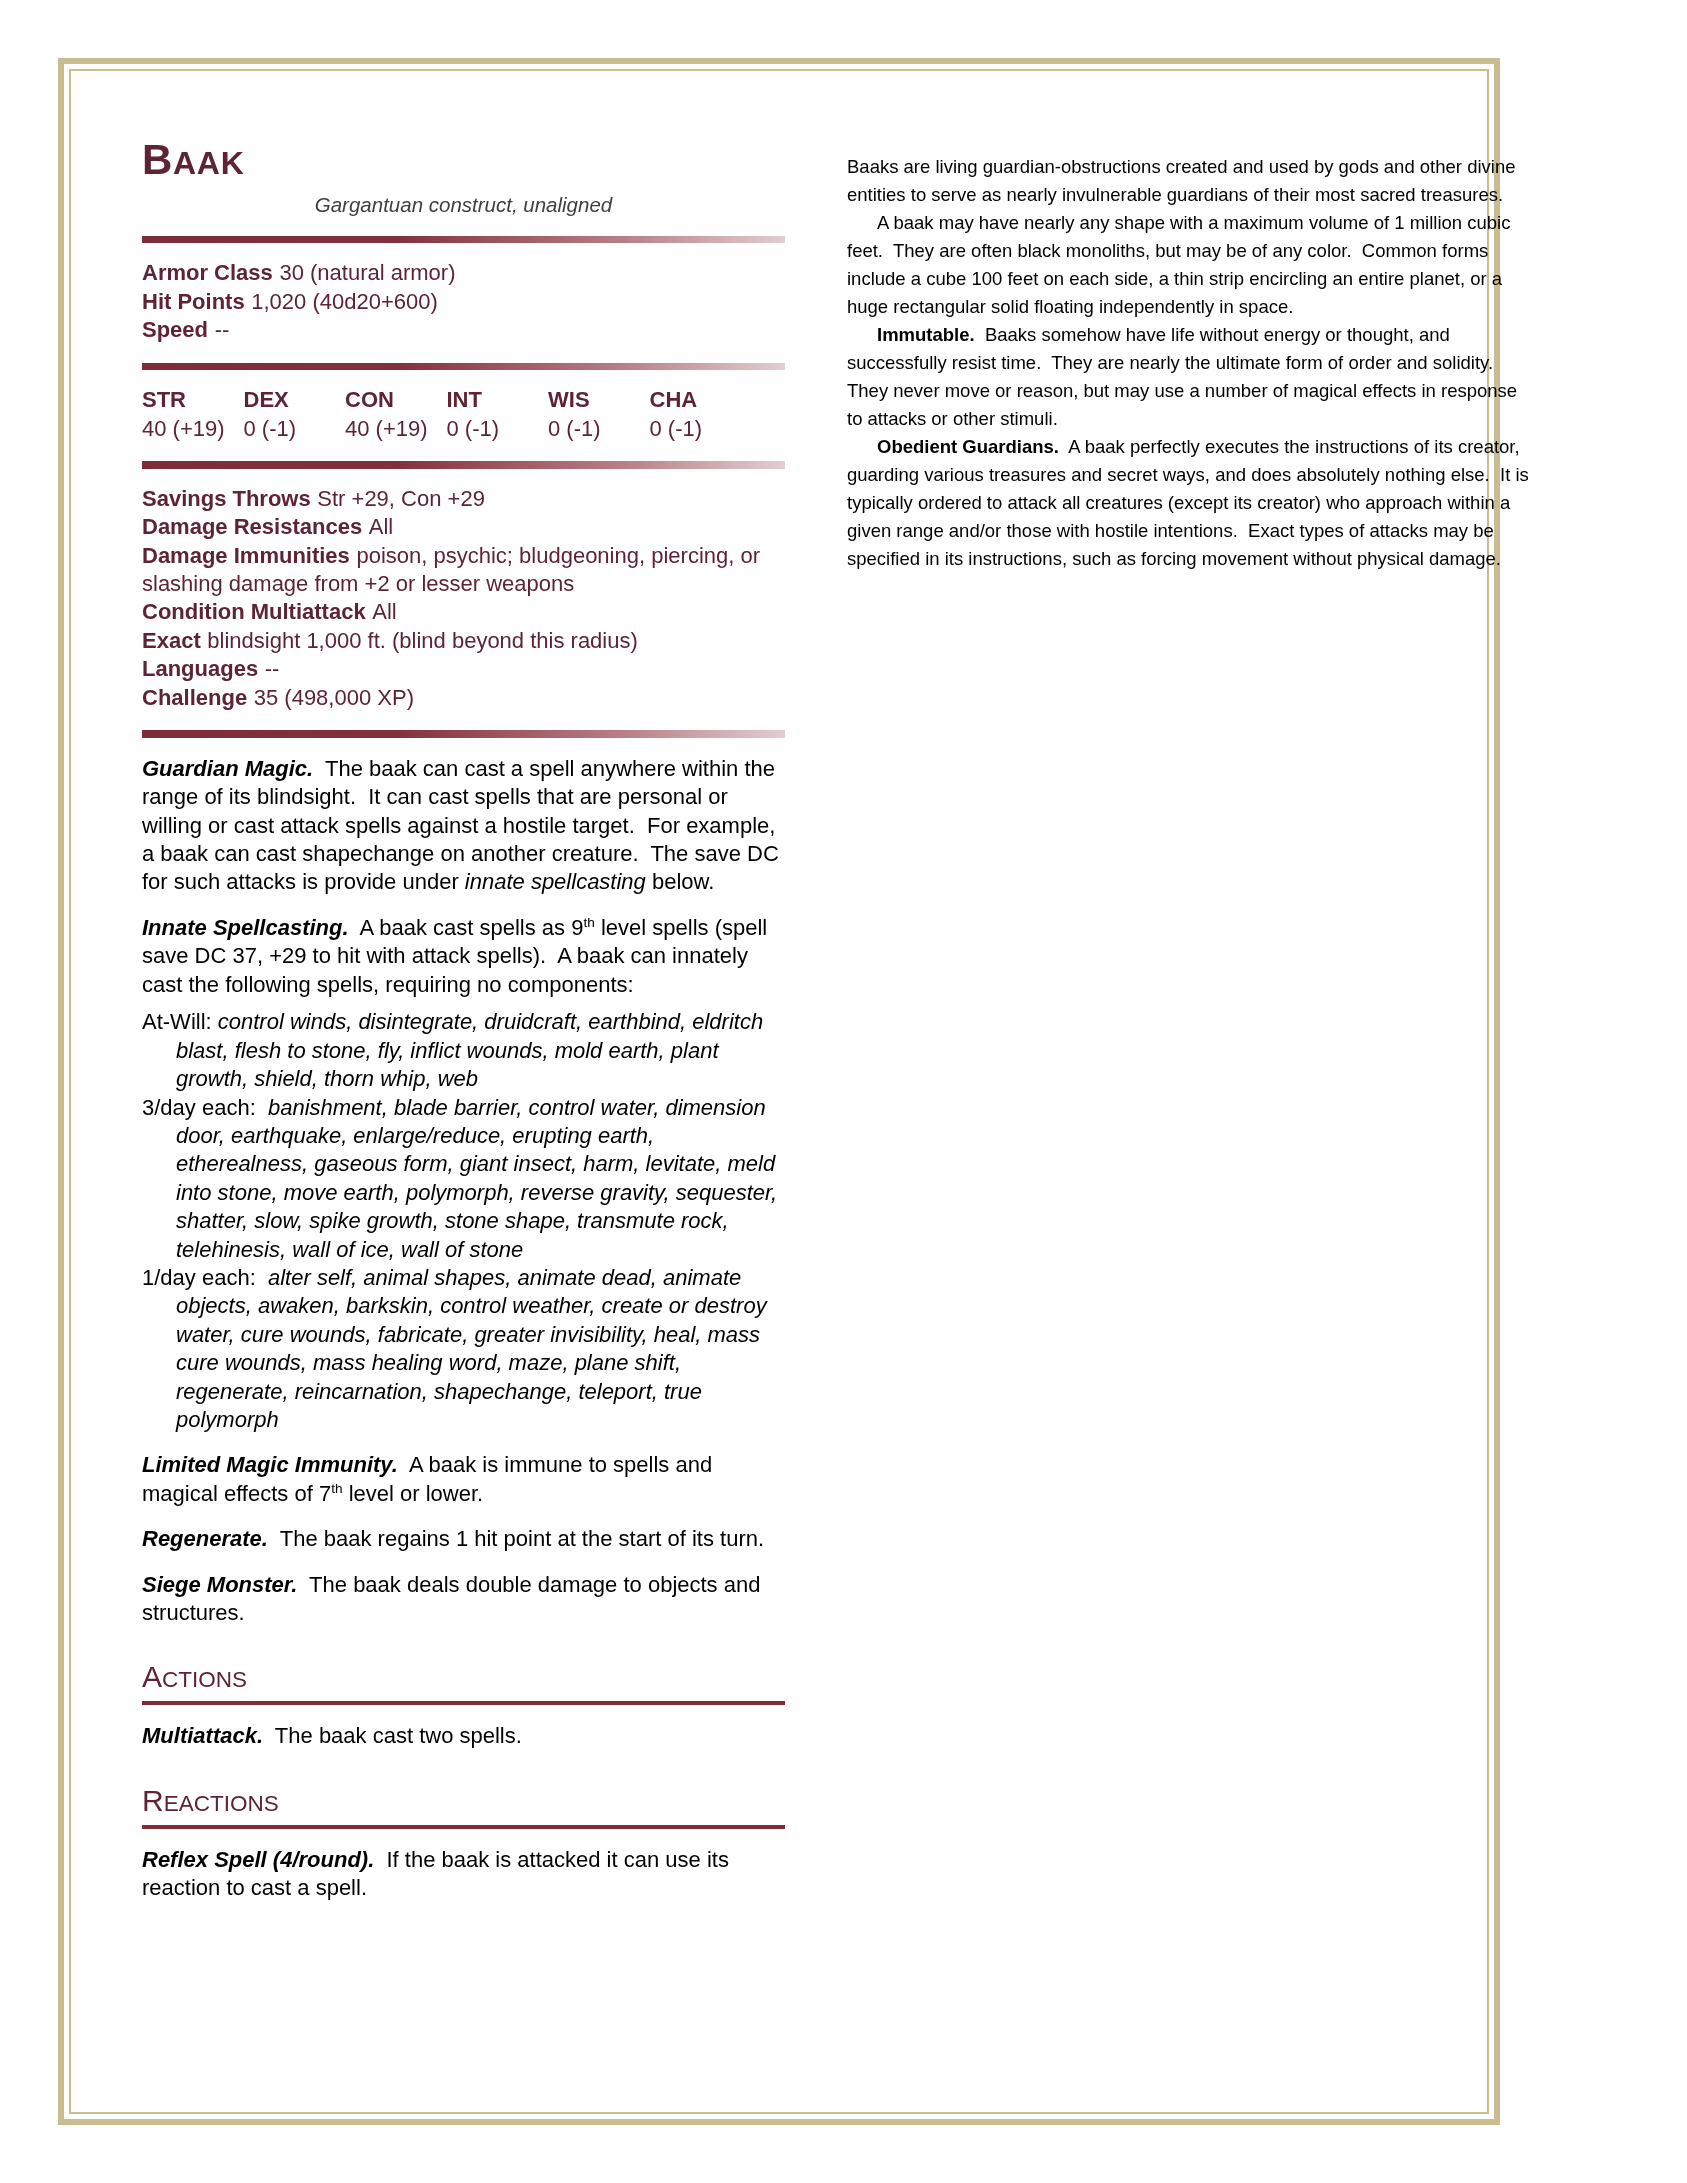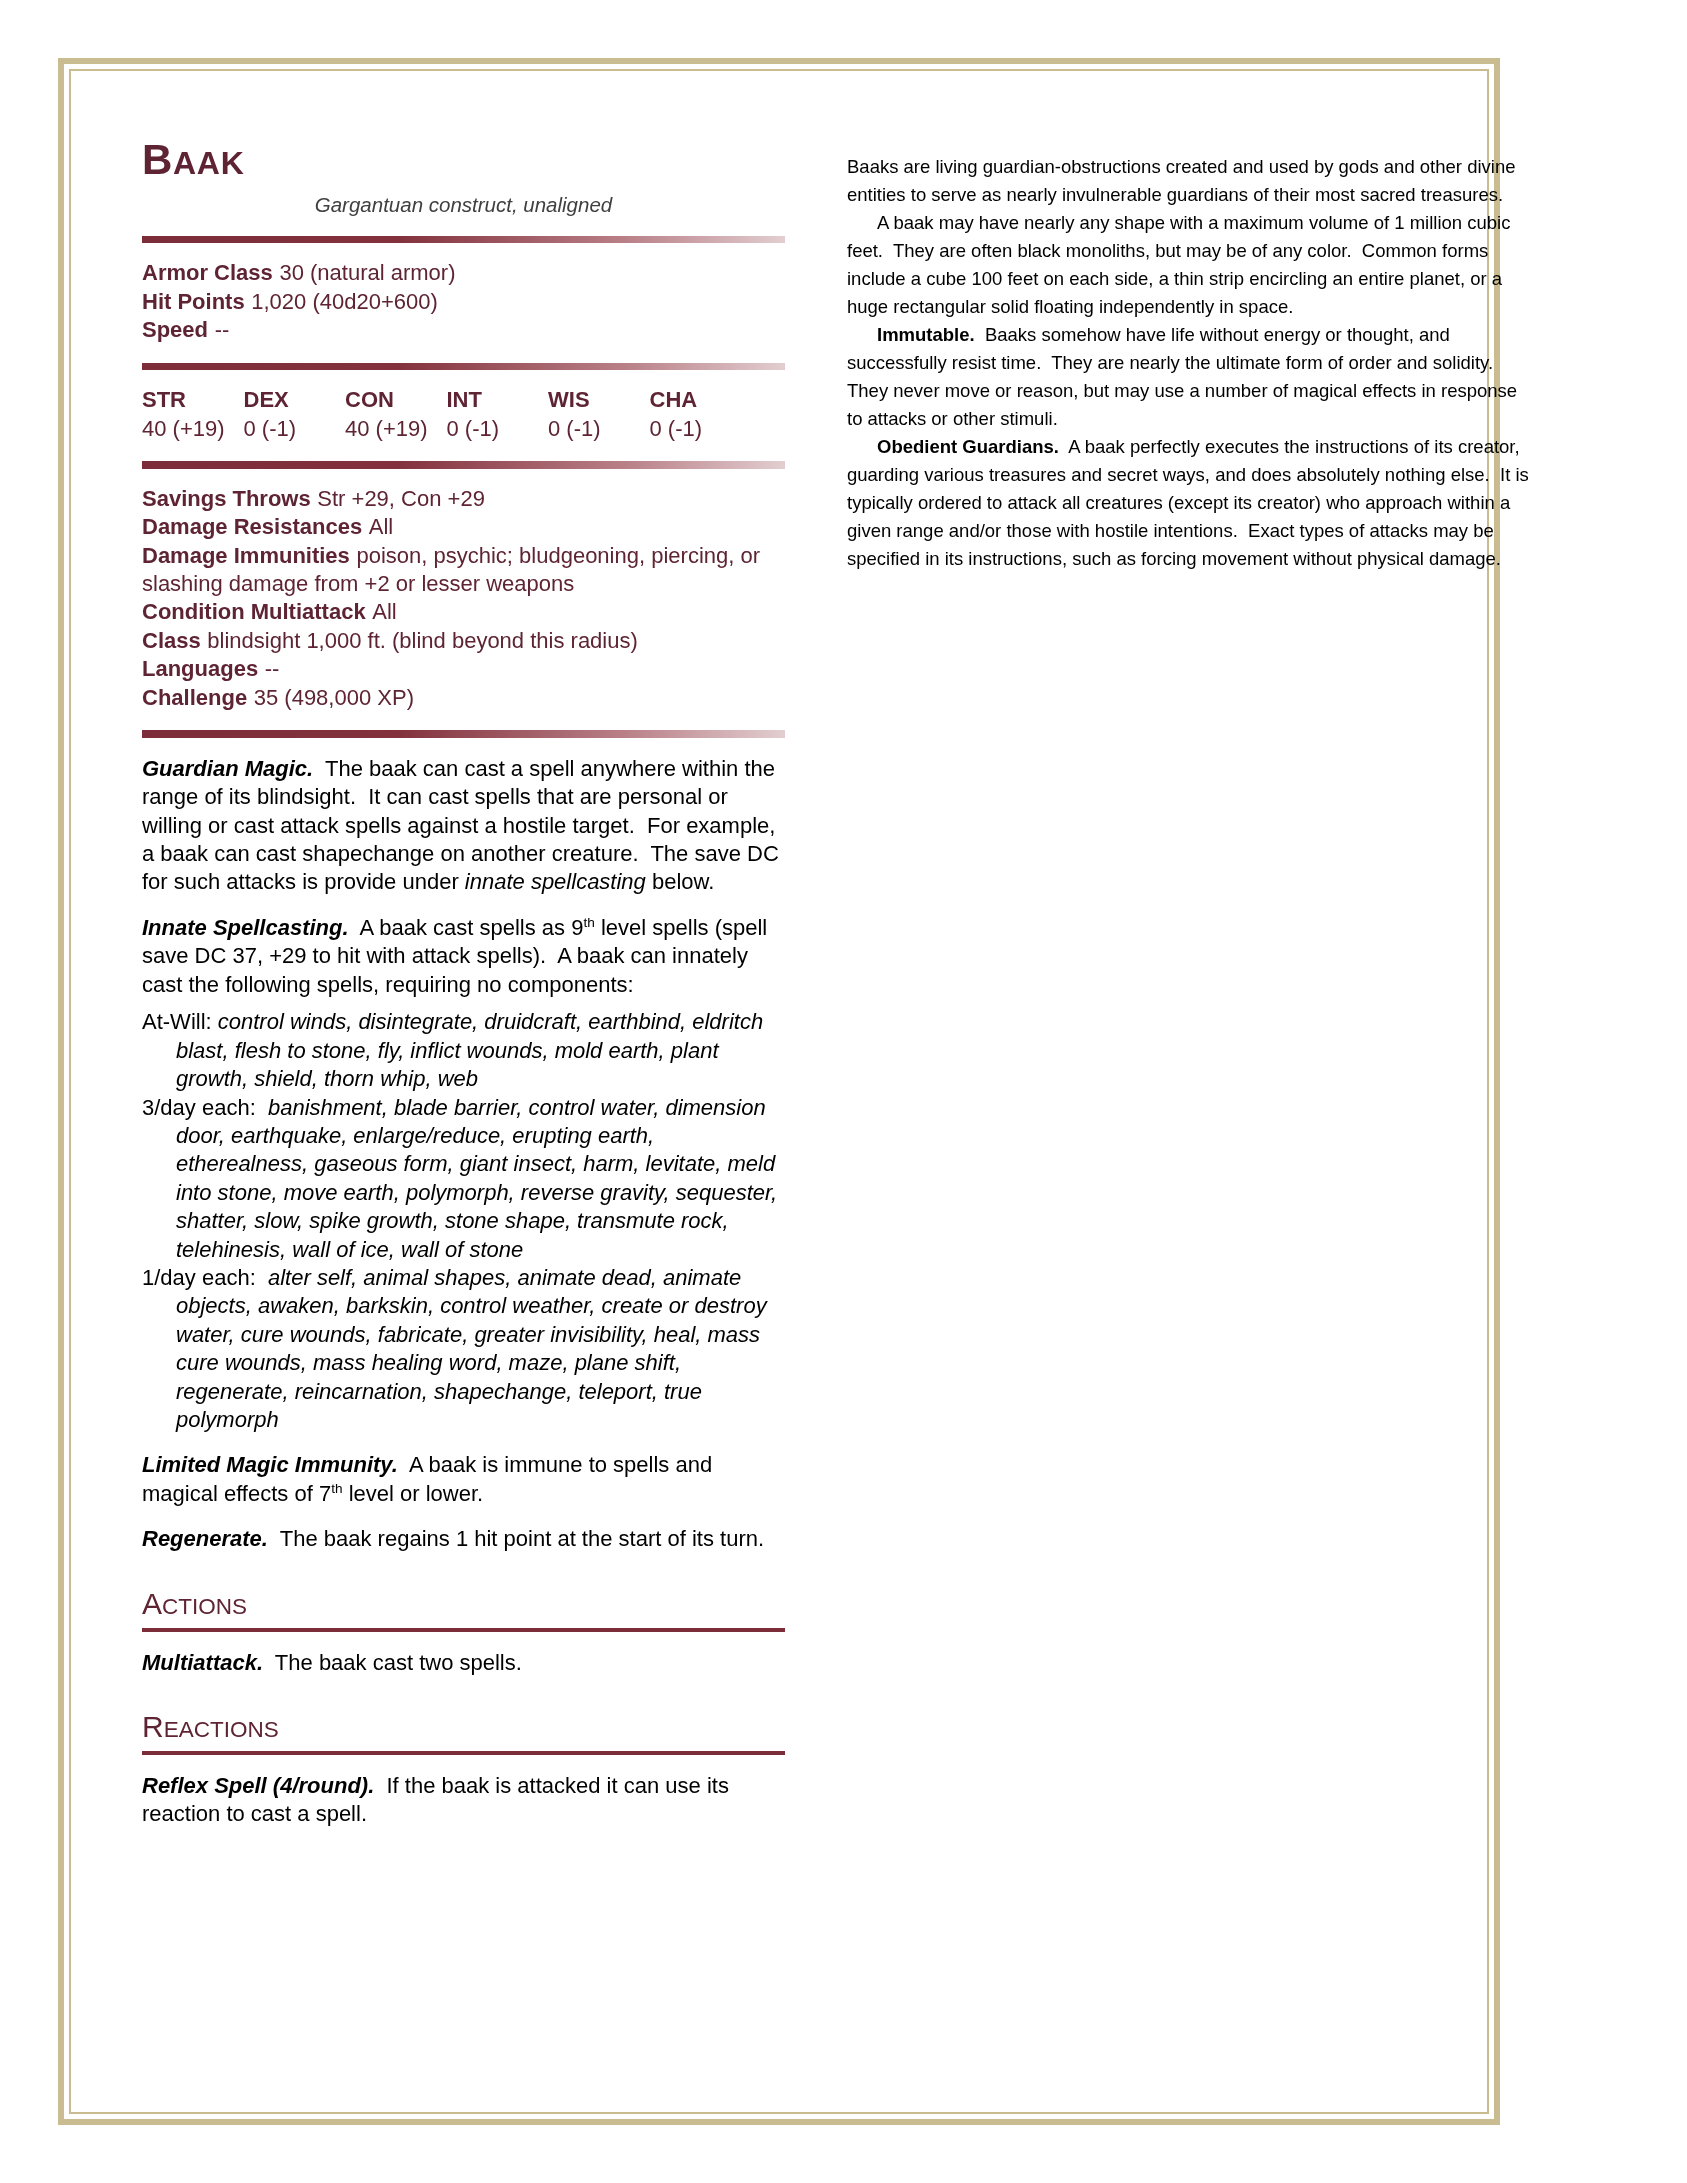--- a/index.html
+++ b/index.html
@@ -116,41 +116,42 @@
         </div>
     </div>
 
     <div class="divider"></div>
 
     <div>
       <div class="attr-line"><span class="attr-label">Savings Throws</span><span>Str +29, Con +29</span></div>
       <div class="attr-line"><span class="attr-label">Damage Resistances</span><span>All</span></div>
       <div class="attr-line"><span class="attr-label">Damage Immunities</span><span>poison, psychic; bludgeoning, piercing, or slashing damage from +2 or lesser weapons</span></div>
       <div class="attr-line"><span class="attr-label">Condition Multiattack</span><span>All</span></div>
-      <div class="attr-line"><span class="attr-label">Class</span><span>blindsight 1,000 ft. (blind beyond this radius)</span></div>
+      <div class="attr-line"><span class="attr-label">Exact</span><span>blindsight 1,000 ft. (blind beyond this radius)</span></div>
       <div class="attr-line"><span class="attr-label">Languages</span><span>--</span></div>
       <div class="attr-line"><span class="attr-label">Challenge</span><span>35 (498,000 XP)</span></div>
     </div>
 
     <div class="divider"></div>
 
     <p class="trait"><span class="lead">Guardian Magic.</span><span>&nbsp; The baak can cast a spell anywhere within the range of its blindsight.&nbsp; It can cast spells that are personal or willing or cast attack spells against a hostile target.&nbsp; For example, a baak can cast shapechange on another creature.&nbsp; The save DC for such attacks is provide under </span><em>innate spellcasting</em><span> below.</span></p>
 
     <p class="trait"><span class="lead">Innate Spellcasting.</span><span>&nbsp; A baak cast spells as 9</span><sup>th</sup><span> level spells (spell save DC 37, +29 to hit with attack spells).&nbsp; A baak can innately cast the following spells, requiring no components:</span></p>
 
     <div class="spell-block">
       <div class="spell-line"><span>At-Will:</span><em> control winds, disintegrate, druidcraft, earthbind, eldritch blast, flesh to stone, fly, inflict wounds, mold earth, plant growth, shield, thorn whip, web</em></div>
       <div class="spell-line"><span>3/day each:</span><em>&nbsp; banishment, blade barrier, control water, dimension door, earthquake, enlarge/reduce, erupting earth, etherealness, gaseous form, giant insect, harm, levitate, meld into stone, move earth, polymorph, reverse gravity, sequester, shatter, slow, spike growth, stone shape, transmute rock, telehinesis, wall of ice, wall of stone</em></div>
       <div class="spell-line"><span>1/day each:</span><em>&nbsp; alter self, animal shapes, animate dead, animate objects, awaken, barkskin, control weather, create or destroy water, cure wounds, fabricate, greater invisibility, heal, mass cure wounds, mass healing word, maze, plane shift, regenerate, reincarnation, shapechange, teleport, true polymorph</em></div>
     </div>
 
     <p class="trait"><span class="lead">Limited Magic Immunity.</span><span>&nbsp; A baak is immune to spells and magical effects of 7</span><sup>th</sup><span> level or lower.</span></p>
 
     <p class="trait"><span class="lead">Regenerate.</span><span>&nbsp; The baak regains 1 hit point at the start of its turn.</span></p>
 
+    <p class="trait"><span class="lead">Siege Monster.</span><span>&nbsp; The baak deals double damage to objects and structures.</span></p>
 
     <div class="section-header"><span class="cap">A</span><span class="rest">CTIONS</span></div>
 
     <p class="trait"><span class="lead">Multiattack.</span><span>&nbsp; The baak cast two spells.</span></p>
 
     <div class="section-header"><span class="cap">R</span><span class="rest">EACTIONS</span></div>
 
     <p class="trait"><span class="lead">Reflex Spell (4/round).</span><span>&nbsp; If the baak is attacked it can use its reaction to cast a spell.</span></p>
 
   </div>

